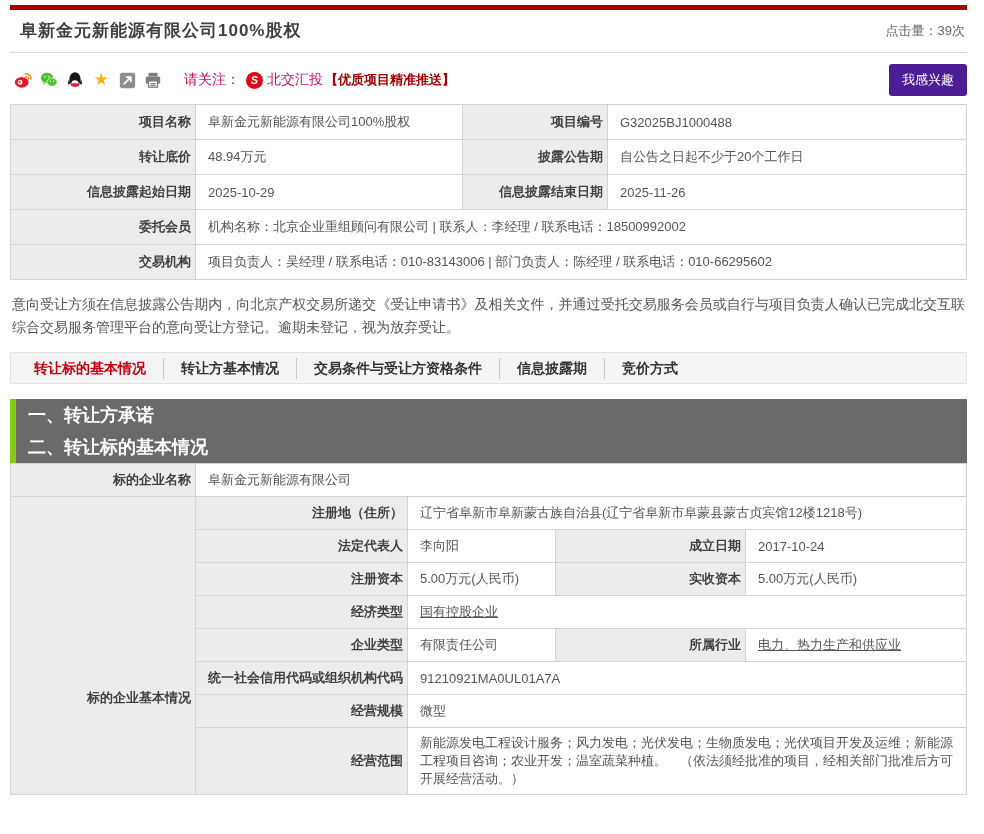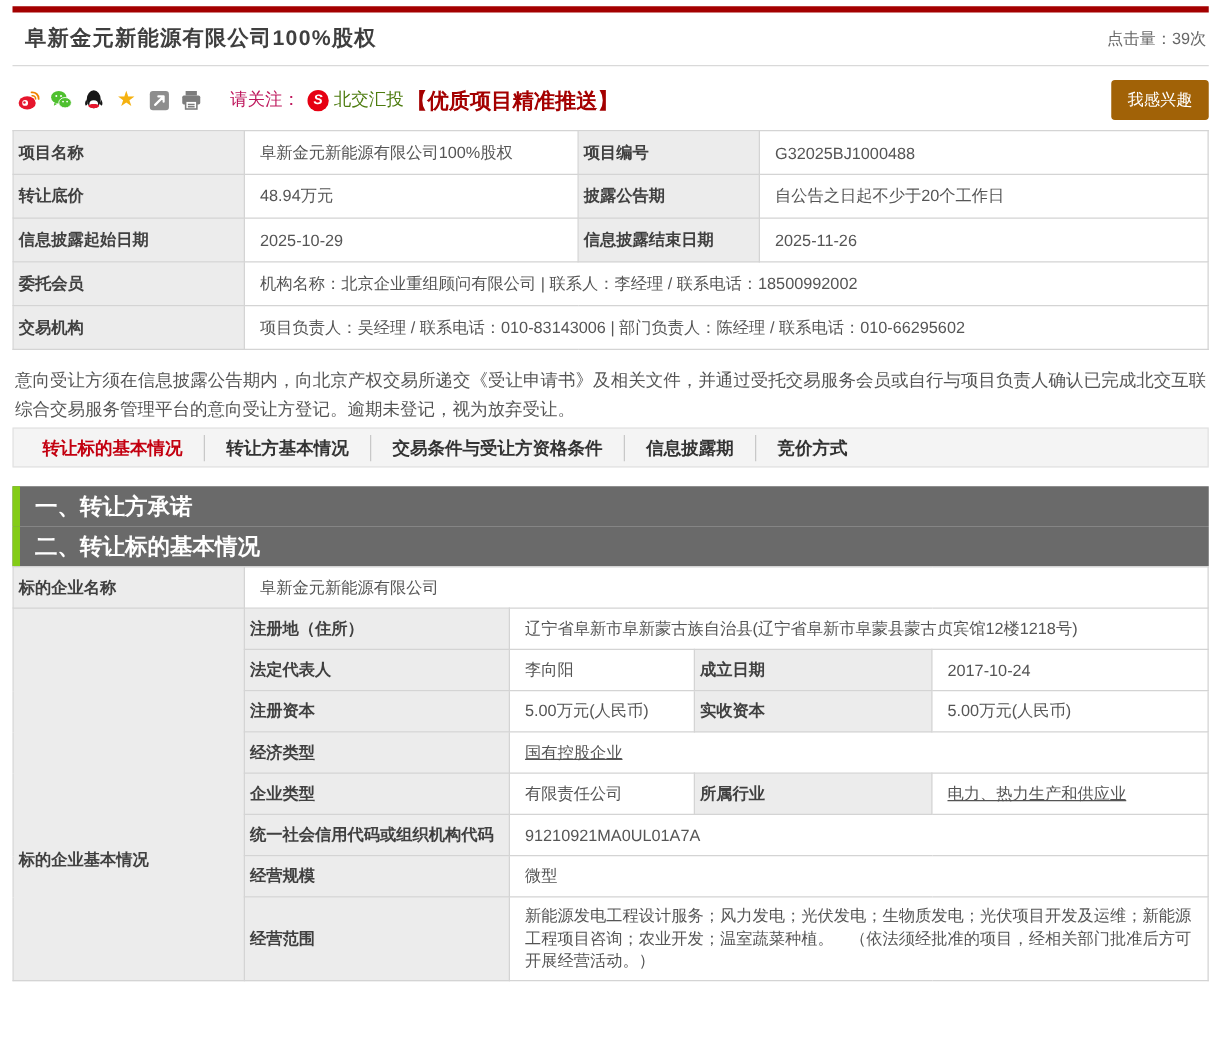--- a/index.html
+++ b/index.html
@@ -17,36 +17,36 @@
   .clicks { font-size:13px; color:#666; padding-bottom:2px; }
 
   .social-row { display:flex; align-items:center; margin-top:13px; height:28px; }
   .sicons { display:flex; align-items:center; gap:8px; margin-left:4px; }
   .sicon { width:18px; height:18px; display:inline-flex; align-items:center; justify-content:center; cursor:pointer; }
   .star-glyph { color:#f5b10f; font-size:17px; line-height:18px; }
   .follow-label { margin-left:22px; font-size:14px; color:#be185d; }
   .bjht-logo { width:17px; height:17px; border-radius:50%; background:#e60012; color:#fff;
     font-size:11px; font-weight:bold; display:inline-flex; align-items:center; justify-content:center;
     margin:0 4px 0 6px; font-style:italic; }
-  .follow-brand { color:#4d7c0f; font-size:14px; text-decoration:none; cursor:pointer; }
-  .follow-tag { color:#a40000; font-size:17px; font-weight:bold; margin-left:2px; }
-  .interest-btn { margin-left:auto; background:#a16207; color:#fff; border:none; border-radius:3px;
+  .follow-brand { color:#be185d; font-size:14px; text-decoration:none; cursor:pointer; }
+  .follow-tag { color:#a40000; font-size:13px; font-weight:bold; margin-left:2px; }
+  .interest-btn { margin-left:auto; background:#4c1d95; color:#fff; border:none; border-radius:3px;
     font-size:13px; padding:7px 13px; cursor:pointer; font-family:Liberation Mono, monospace; }
 
   table { border-collapse:collapse; width:957px; table-layout:fixed; }
   th,td { border:1px solid #d4d4d4; font-size:13px; }
-  th { background:#ececec; color:#404040; font-weight:bold; text-align:left; padding:6px 4px; }
+  th { background:#ececec; color:#404040; font-weight:bold; text-align:right; padding:6px 4px; }
   td { color:#555; text-align:left; padding:6px 12px; background:#fff; word-break:break-all; }
   .info-table { margin-top:10px; }
   .info-table th,.info-table td { height:35px; }
   .cell-link { text-decoration:underline; cursor:pointer; }
 
   .notice { margin:13px 2px 0 2px; font-size:14px; color:#555; line-height:23px; text-align:justify; }
 
-  .tabbar { display:flex; align-items:center; margin-top:3px; height:19px;
+  .tabbar { display:flex; align-items:center; margin-top:13px; height:19px;
     background:#f4f4f4; border:1px solid #e2e2e2; padding:15px 6px; }
   .tab { font-size:14px; font-weight:bold; color:#333; padding:2px 17px; cursor:pointer; line-height:17px; }
   .tab + .tab { border-left:1px solid #c8c8c8; }
   .tab.active { color:#c30010; }
 
   .section-bar { margin-top:15px; height:32px; line-height:32px; background:#6a6a6a;
     border-left:6px solid #84cc16; color:#fff; font-size:18px; font-weight:bold; padding-left:12px; }
   .section-bar.tight { margin-top:0; }
   .promise-row { border:1px solid #ddd; border-top:none; padding:7px 12px 8px 12px;
     font-size:13px; color:#555; line-height:19px; }

